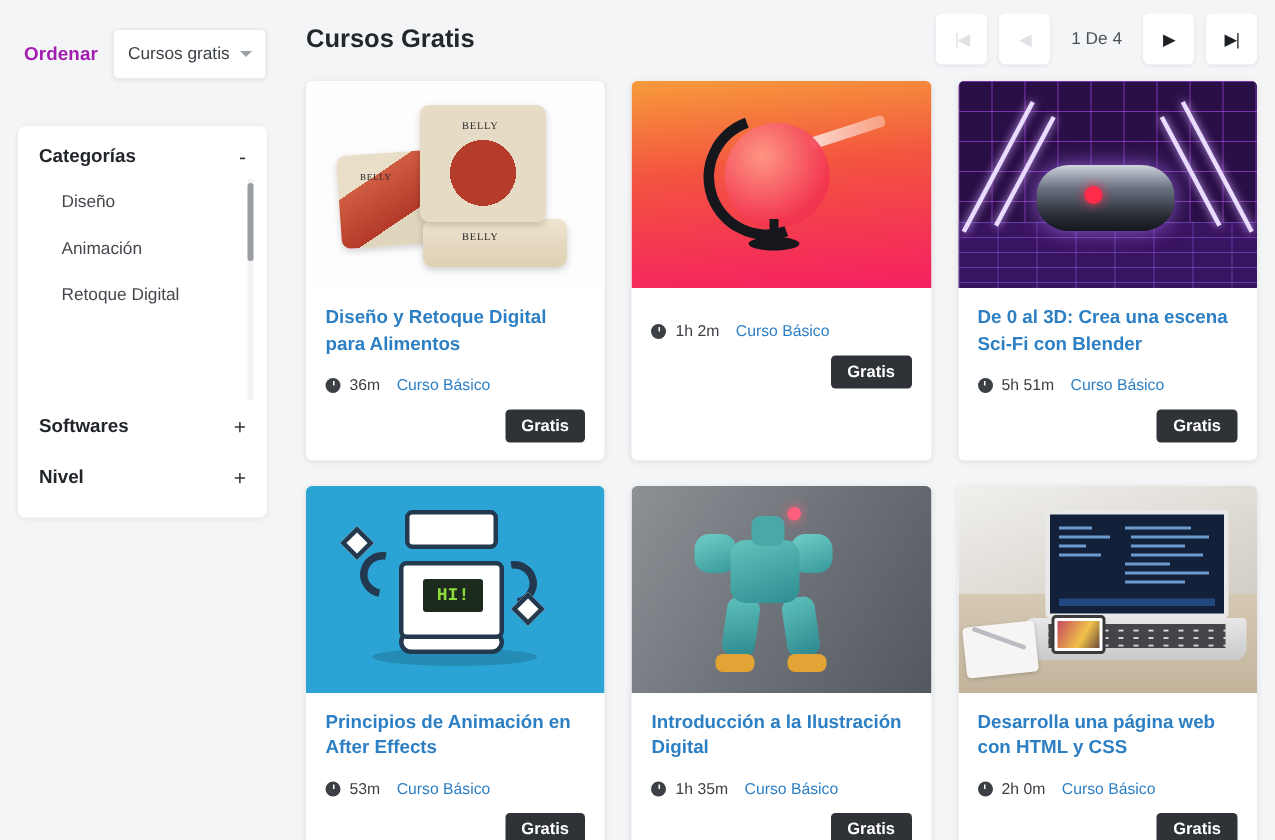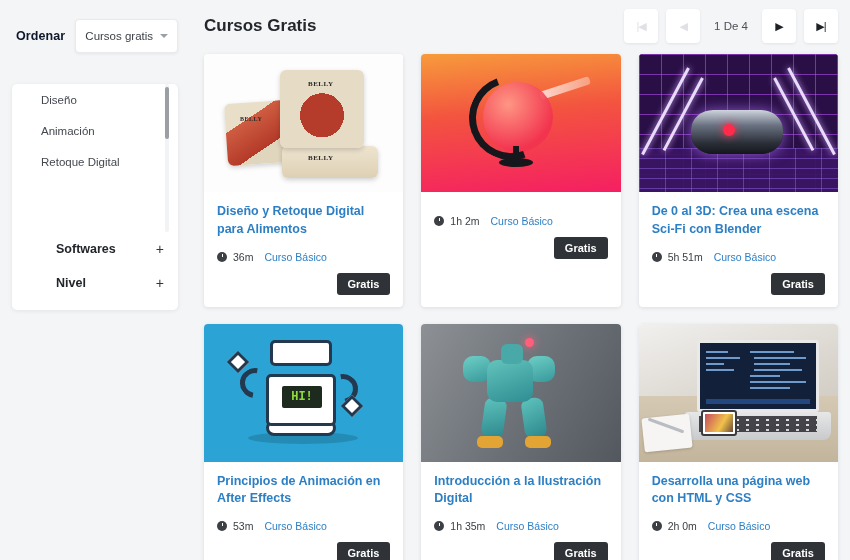--- a/index.html
+++ b/index.html
@@ -17,21 +17,21 @@
     position: absolute; left: 0; top: 0;
     width: 190px; height: 560px;
     padding: 10px 12px 0 12px;
   }
   .sort-row {
     display: flex; align-items: center; gap: 10px;
     height: 52px;
     padding-left: 4px;
   }
   .sort-label {
-    font-size: 12.5px; font-weight: bold; color: #0f172a;
+    font-size: 12.5px; font-weight: bold; color: #a21caf;
     letter-spacing: .1px;
   }
   .sort-select {
     position: relative;
     flex: 1;
     height: 34px;
     background: #fff;
     border: 1px solid #e9eaee;
     border-radius: 4px;
     box-shadow: 0 1px 3px rgba(18,22,33,.07);
@@ -84,21 +84,21 @@
     position: absolute; right: 9px; top: 0;
     width: 4px; height: 148px;
     background: #f2f3f5; border-radius: 3px;
   }
   .scrollbar-thumb {
     position: absolute; right: 9px; top: 3px;
     width: 4px; height: 52px;
     background: #9b9ea3; border-radius: 3px;
     cursor: pointer;
   }
-  .sect-head.sub { padding: 10px 14px; margin-left: 30px; }
+  .sect-head.sub { padding: 10px 14px; }
 
   
   .main {
     position: absolute; left: 190px; top: 0;
     width: 660px; height: 560px;
     padding: 0 10px 0 12px;
   }
   .main-head {
     height: 52px;
     display: flex; align-items: center; justify-content: space-between;
@@ -170,21 +170,21 @@
     background: linear-gradient(150deg,#efe6d4,#d9cbb0);
     box-shadow: 0 2px 5px rgba(0,0,0,.18);
   }
   .t-food .p1 { left: 22px; top: 48px; width: 62px; height: 62px;
     background: linear-gradient(150deg,#e9dfc9 30%,#cf5d42 30%,#b33a28 70%,#e0d5bd 70%); transform: rotate(-4deg); }
   .t-food .p2 { left: 76px; top: 16px; width: 84px; height: 78px;
     background: radial-gradient(circle at 50% 58%,#b53c2a 0 22px,#e6dcc6 22px); }
   .t-food .p3 { left: 78px; top: 92px; width: 96px; height: 32px;
     background: linear-gradient(180deg,#eee4cf,#ddd0b4); }
   .t-food .lbl {
-    position: absolute; color: #2a2a2a; font-size: 7px; font-weight: bold;
+    position: absolute; color: #2a2a2a; font-size: 7px; font-weight: normal;
     font-family: "Liberation Serif", serif; letter-spacing: .5px;
   }
 
   .t-c4d {
     background: linear-gradient(175deg,#f79b3b 0%,#f3543f 42%,#f51f62 100%);
   }
   .t-c4d .globe {
     position: absolute; left: 62px; top: 28px; width: 70px; height: 70px;
     border-radius: 50%;
     background: radial-gradient(circle at 36% 32%, #ff9b8a, #f2334f 70%);
@@ -370,20 +370,24 @@
       <span class="sort-label">Ordenar</span>
       <div class="sort-select">
         <span class="sort-select-value">Cursos gratis</span>
         <span class="chev"></span>
       </div>
     </div>
 
 
     <div class="panel panel-cats">
 
+      <div class="sect-head">
+        <span class="t">Categorías</span>
+        <span class="sign">-</span>
+      </div>
 
       <div class="cat-scroll">
         <div class="cat-item">Diseño</div>
         <div class="cat-item">Animación</div>
         <div class="cat-item">Retoque Digital</div>
         <div class="scrollbar-track"></div>
         <div class="scrollbar-thumb"></div>
       </div>
 
       <div class="sect-head sub">

